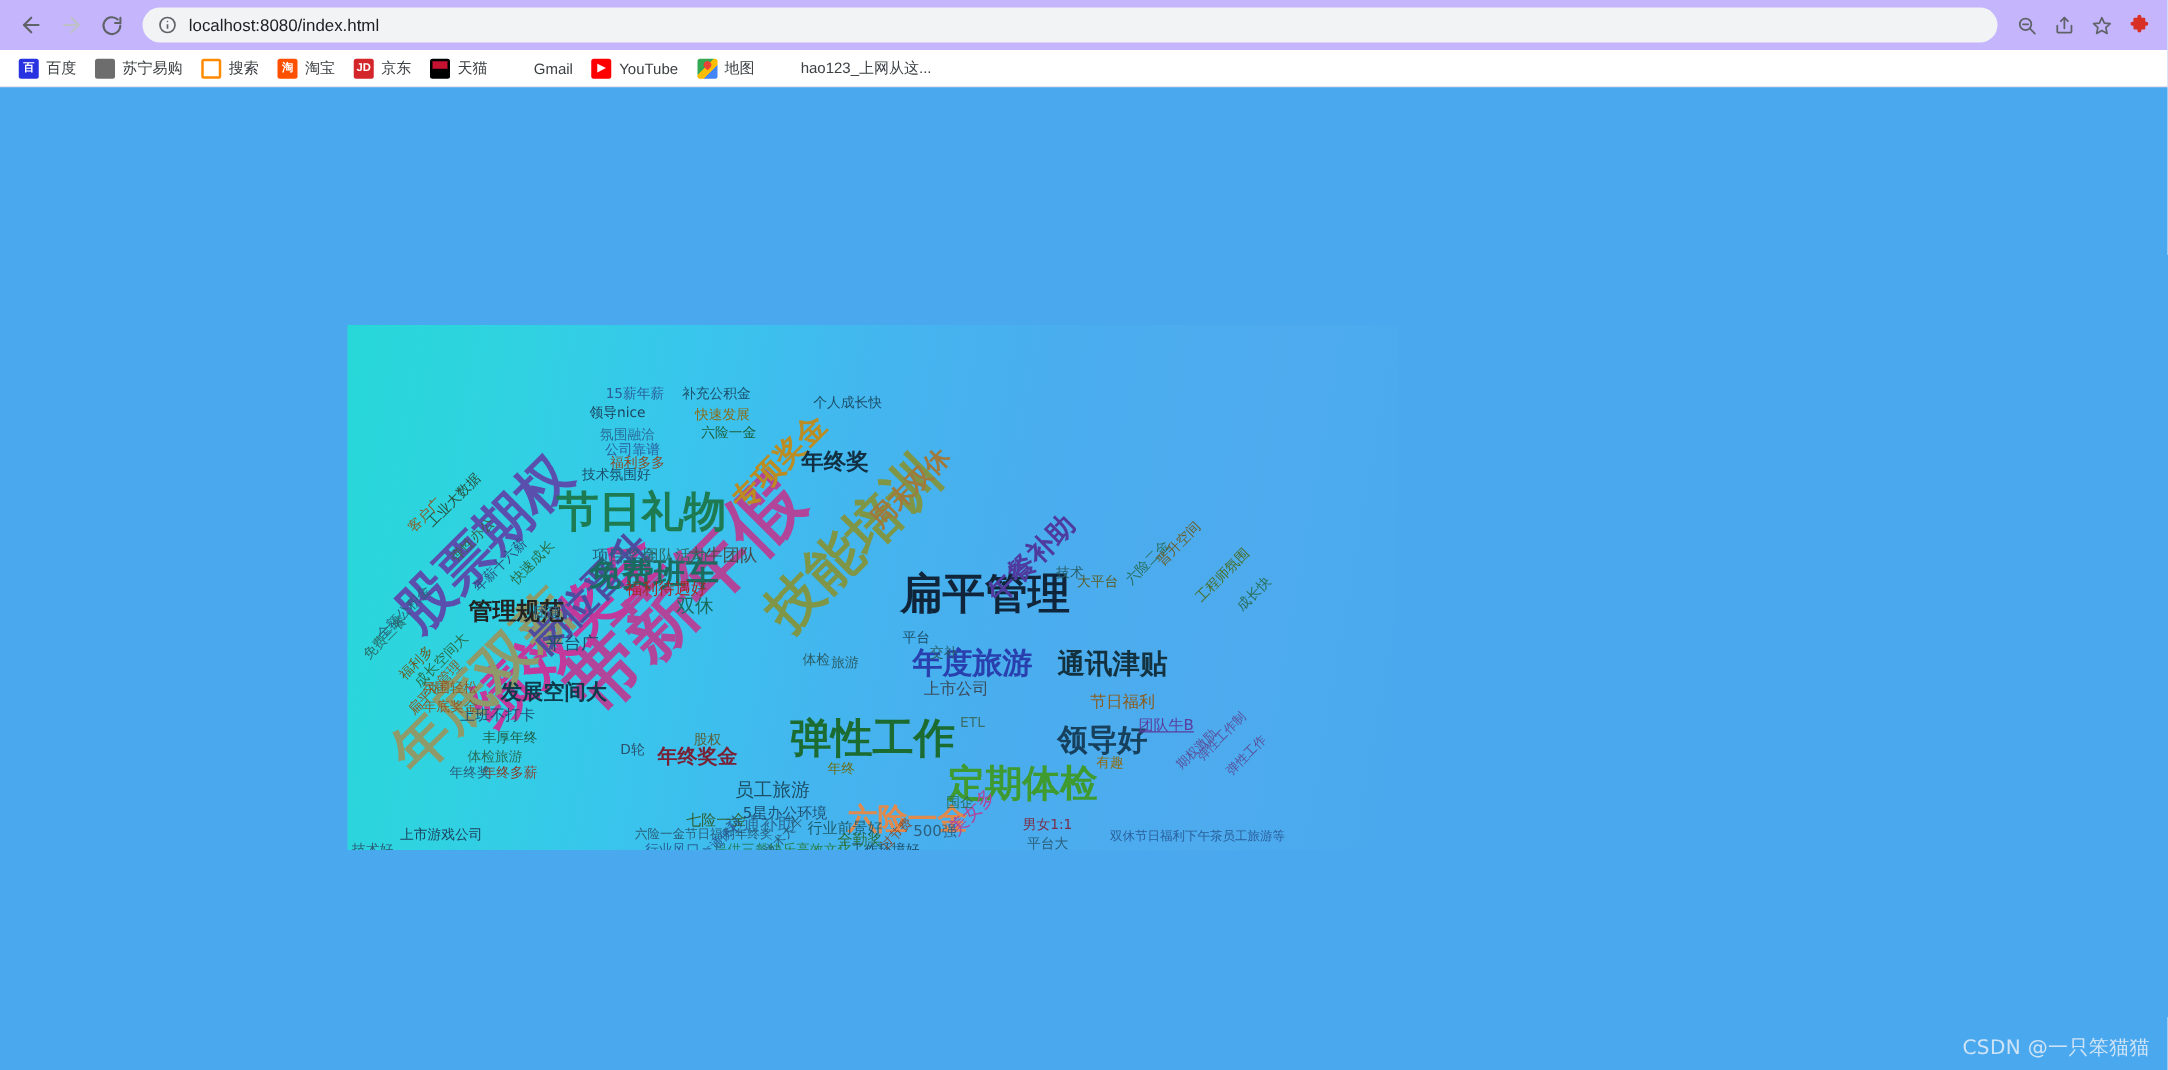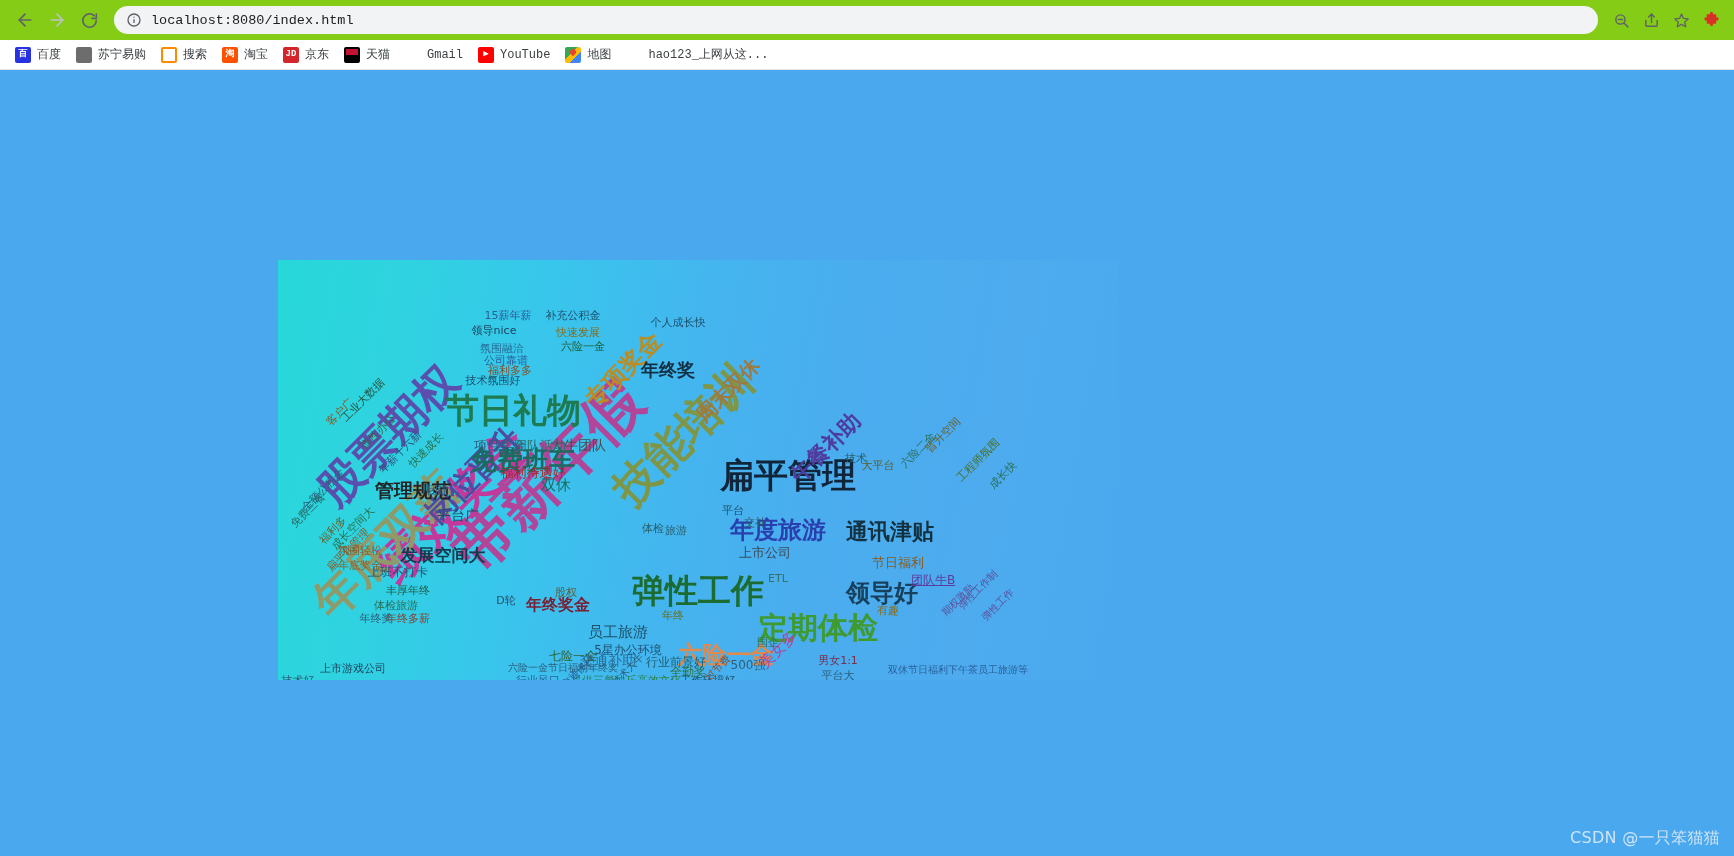--- a/index.html
+++ b/index.html
@@ -6,23 +6,22 @@
   html, body {
     width: 1734px; height: 856px;
     overflow: hidden;
     font-family: "Liberation Sans", "DejaVu Sans", sans-serif;
     background: #ffffff;
   }
 
   
   .browser-chrome {
     width: 100%;
-    background: #84cc16;
+    background: #c4b5fd;
     border-bottom: 1px solid #e3e3e3;
-    font-family: Liberation Mono, monospace;
   }
   .toolbar {
     height: 40px;
     display: flex;
     align-items: center;
     padding: 0 10px;
     gap: 2px;
   }
   .nav-btn {
     width: 30px; height: 30px;

